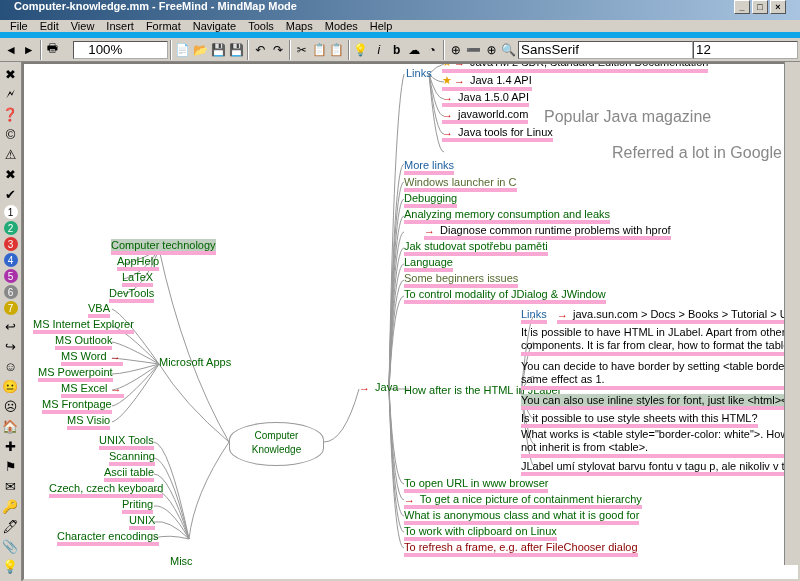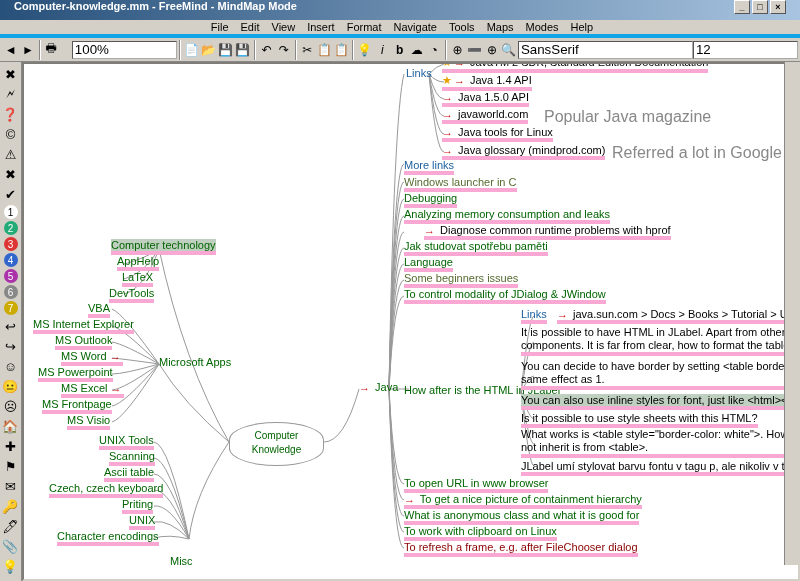--- a/index.html
+++ b/index.html
@@ -1,25 +1,25 @@
 <!DOCTYPE html>
 <html><head>
 <meta charset="utf-8">
 <style>
 * { margin:0; padding:0; box-sizing:border-box; }
 body { font-family: Arial, sans-serif; font-size:11px; background:#d4d0c8; width:800px; height:581px; overflow:hidden; position:relative; }
 .titlebar { height:20px; background:linear-gradient(to right,#27507a,#a8c4e0); color:#fff; display:flex; align-items:flex-start; padding:0 14px; font-weight:bold; font-size:11px; }
 .titlebar .spacer { flex:1; }
 .titlebar .btn { width:16px; height:14px; background:#d4d0c8; border:1px solid #fff; border-right-color:#555; border-bottom-color:#555; margin-left:2px; display:flex; align-items:center; justify-content:center; color:#000; font-size:9px; font-weight:bold; }
-.menubar { height:18px; background:#d4d0c8; border-bottom:4px solid #0ea5e9; padding-left:4px; display:flex; align-items:center;justify-content:center; }
+.menubar { height:18px; background:#d4d0c8; border-bottom:6px solid #0ea5e9; padding-left:4px; display:flex; align-items:center; }
 .menubar span { padding:2px 6px; cursor:default; }
 .toolbar { height:24px; background:#d4d0c8; border-bottom:1px solid #888; display:flex; align-items:center; padding:0 2px; }
 .toolbar .tbtn { width:20px; height:20px; border:1px solid #d4d0c8; display:inline-flex; align-items:center; justify-content:center; font-size:12px; cursor:default; }
 .toolbar .sep { width:2px; height:20px; border-left:1px solid #888; border-right:1px solid #fff; margin:0 2px; }
-.zoom { width:105px; height:18px; border:1px inset #aaa; background:#fff; padding:0 2px;margin-left:12px; }
+.zoom { width:95px; height:18px; border:1px inset #aaa; background:#fff; padding:0 14px;margin-left:12px; }
 .fontsel { width:175px; height:18px; border:1px inset #aaa; background:#fff; padding:0 2px; }
 .fontsize { width:105px; height:18px; border:1px inset #aaa; background:#fff; padding:0 2px; }
 .sidebar { position:absolute; left:0; top:62px; width:22px; bottom:0; background:#d4d0c8; border-right:1px solid #888; display:flex; flex-direction:column; align-items:center; padding-top:2px; }
 .sidebar .sic { width:18px; height:18px; margin:1px 0; display:flex; align-items:center; justify-content:center; font-size:13px; cursor:default; }
 .canvas { position:absolute; left:22px; top:62px; right:0; bottom:0; background:#fff; overflow:hidden; border:2px inset #d4d0c8; }
 .canvas svg { position:absolute; top:0; left:0; }
 .node { position:absolute; font-size:11px; white-space:nowrap; cursor:default; }
 .node.u { border-bottom:4px solid #f9a8d4; }
 .node.sel { background:#c0d0c0; }
 .root { position:absolute; border:1px solid #999; border-radius:50%/40%; width:95px; height:44px; left:205px; top:358px; text-align:center; padding-top:6px; color:#006400; font-size:10px; line-height:14px; }
@@ -218,21 +218,20 @@
 
  <div class="node green" style="left:335px;top:317px"><span class="arrow">→</span> <span>Java</span></div>
 
  <div class="node blue" style="left:382px;top:3px">Links</div>
  <div class="node u" style="left:418px;top:-8px"><span class="star">★</span><span class="arrow">→</span> <span>JavaTM 2 SDK, Standard Edition  Documentation</span></div>
  <div class="node u" style="left:418px;top:10px"><span class="star">★</span><span class="arrow">→</span> <span>Java 1.4 API</span></div>
  <div class="node u" style="left:418px;top:27px"><span class="arrow">→</span> <span>Java 1.5.0 API</span></div>
  <div class="node u" style="left:418px;top:44px"><span class="arrow">→</span> <span>javaworld.com</span></div>
  <div class="node gray" style="left:520px;top:44px">Popular Java magazine</div>
  <div class="node u" style="left:418px;top:62px"><span class="arrow">→</span> <span>Java tools for Linux</span></div>
- <div class="node u" style="left:418px;top:80px"><span class="arrow">→</span> <span>Java glossary  (mindprod.com)</span></div>
  <div class="node gray" style="left:588px;top:80px">Referred a lot in Google groups. But the navigation is poor.</div>
 
  <div class="node u blue" style="left:380px;top:95px">More links</div>
  <div class="node u olive" style="left:380px;top:112px">Windows launcher in C</div>
  <div class="node u green" style="left:380px;top:128px">Debugging</div>
  <div class="node u green" style="left:380px;top:144px">Analyzing memory consumption and leaks</div>
  <div class="node u" style="left:400px;top:160px"><span class="arrow">→</span> <span>Diagnose common runtime problems with hprof</span></div>
  <div class="node u green" style="left:380px;top:176px">Jak studovat spotřebu paměti</div>
  <div class="node u green" style="left:380px;top:192px">Language</div>
  <div class="node u olive" style="left:380px;top:208px">Some beginners issues</div>

